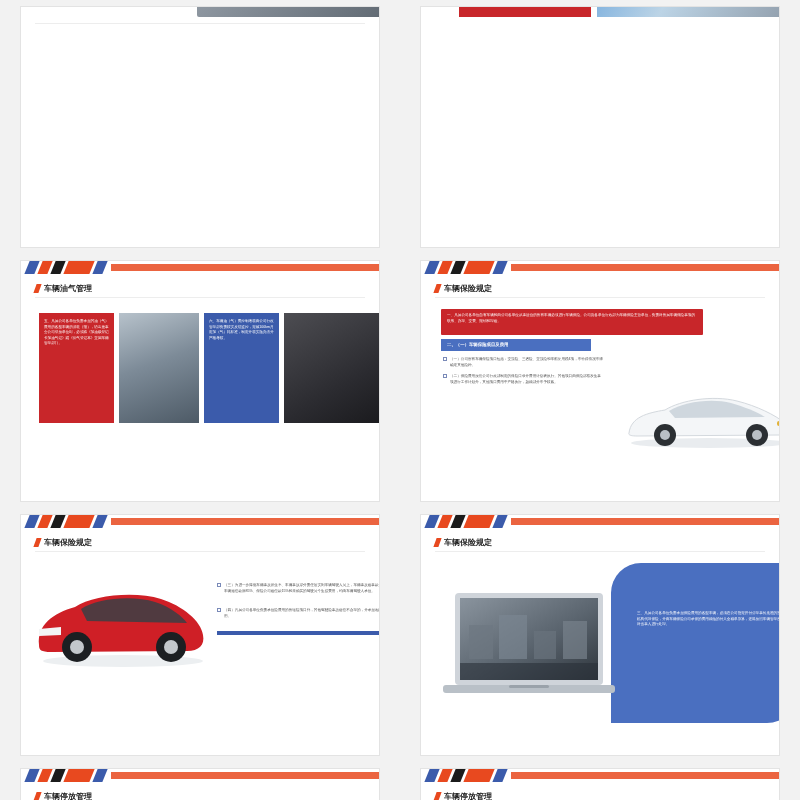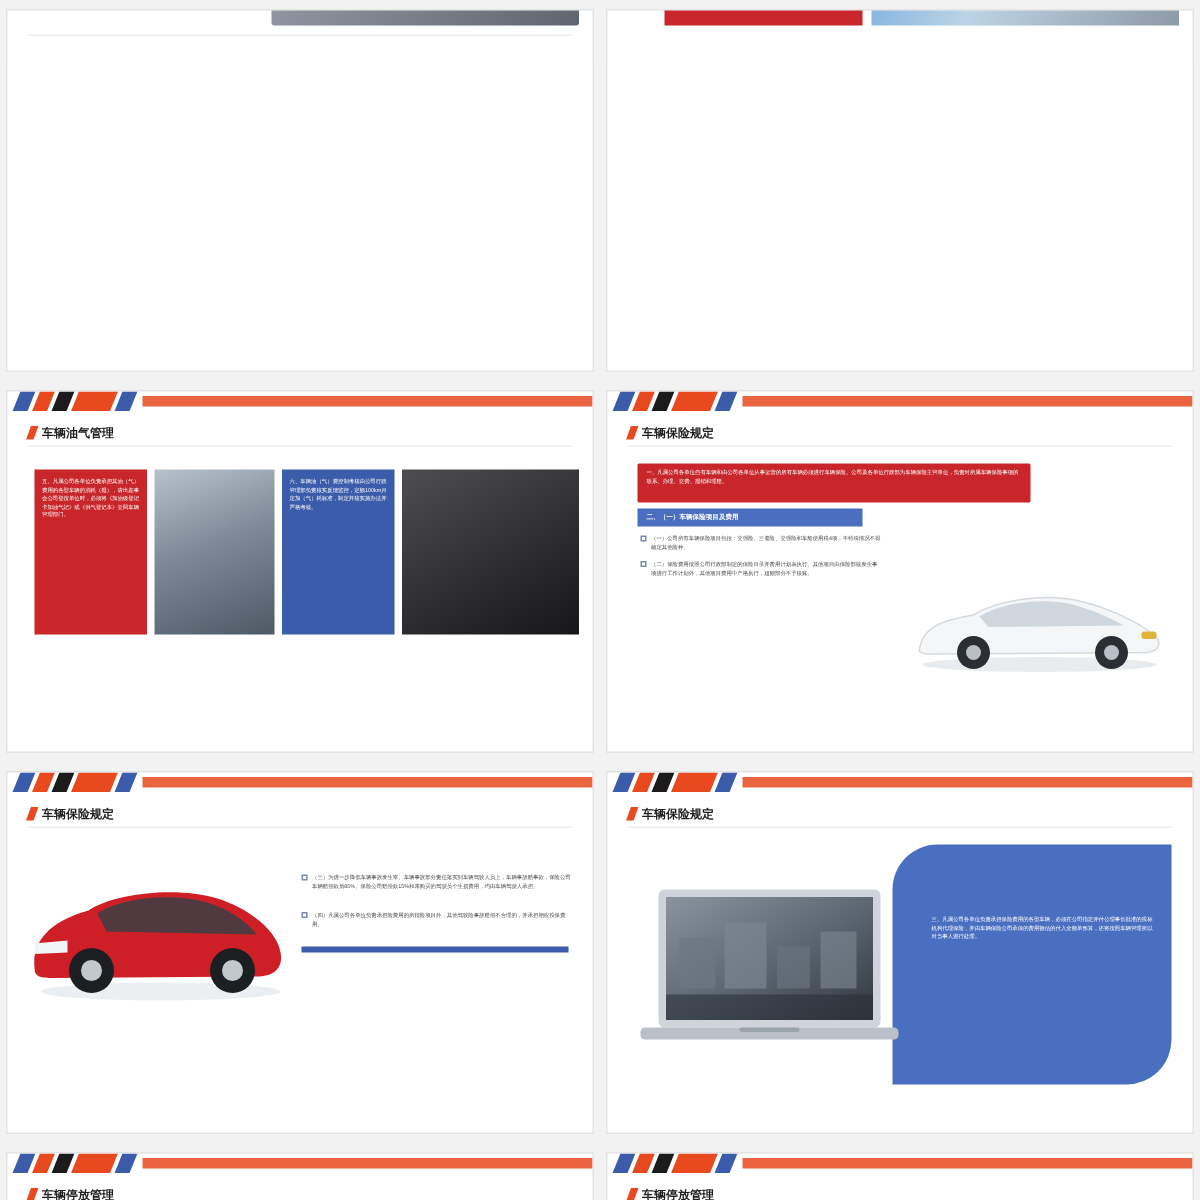--- a/index.html
+++ b/index.html
@@ -8,21 +8,21 @@
     background: #f2f2f2;
     font-family: "Liberation Sans", sans-serif;
     overflow: hidden;
   }
   .deck {
     display: grid;
     grid-template-columns: 400px 400px;
     grid-auto-rows: 254px;
     width: 800px;
   }
-  .slide-cell { padding: 6px 4px; }
+  .slide-cell { padding: 6px 20px; }
   .slide {
     position: relative;
     width: 100%; height: 100%;
     background: #ffffff;
     border: 1px solid #e3e3e3;
     overflow: hidden;
   }
   
   .ribbon { position: absolute; top: 0; left: 0; width: 100%; height: 13px; }
   .ribbon i { position: absolute; top: 0; height: 13px; display: block; }

